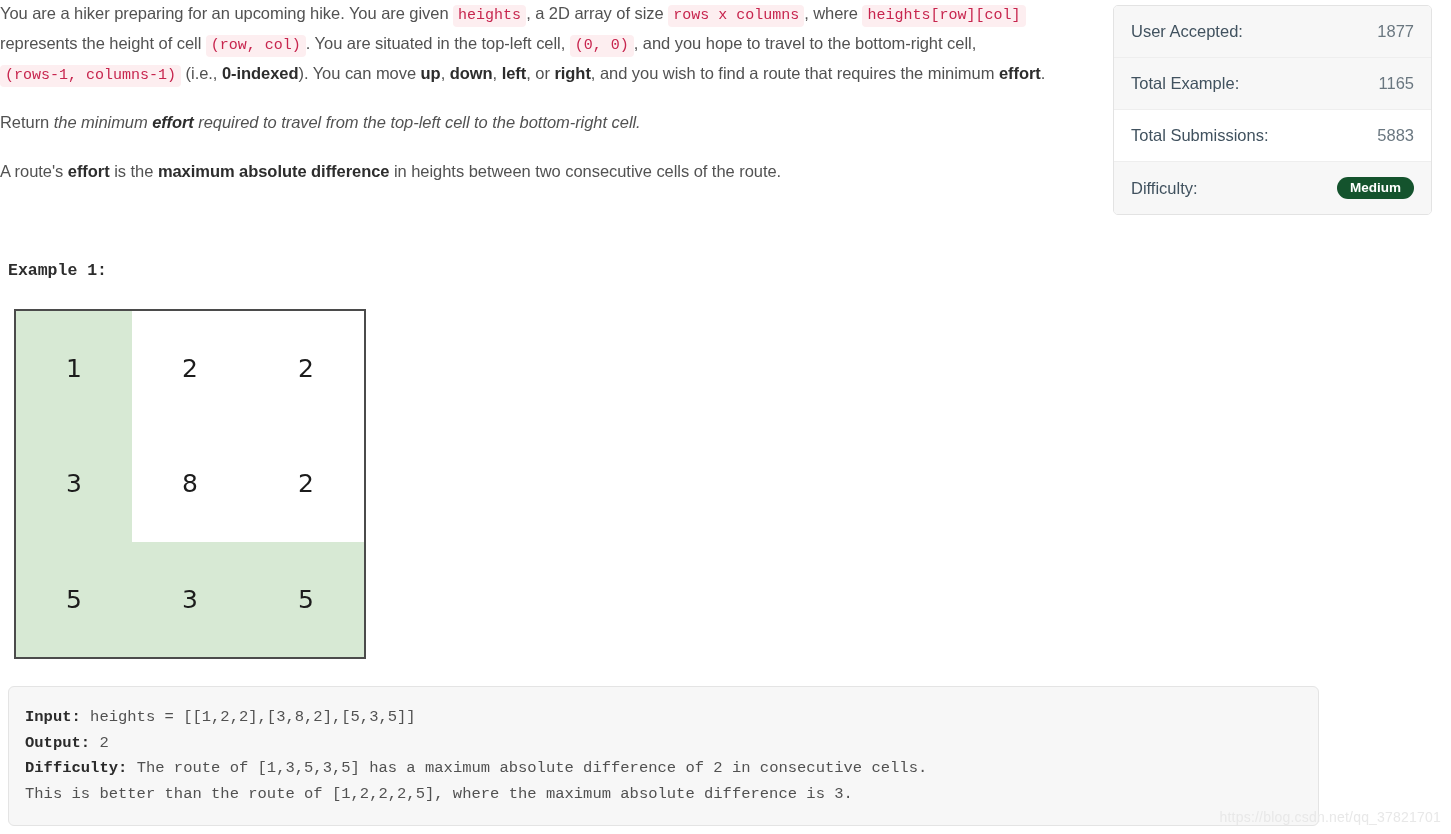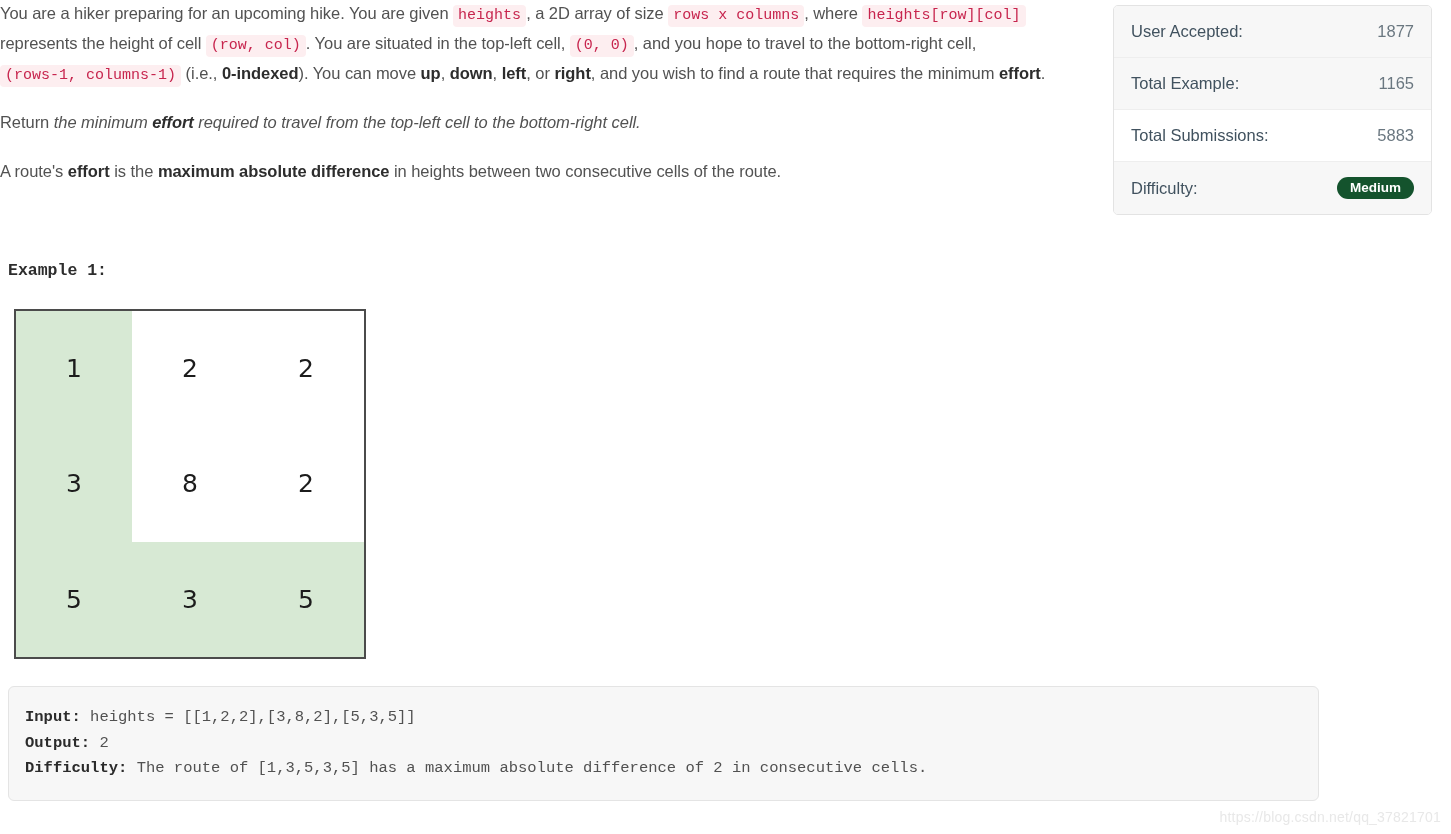--- a/index.html
+++ b/index.html
@@ -210,21 +210,21 @@
       <div class="grid-cell">2</div>
       <div class="grid-cell">2</div>
       <div class="grid-cell hl">3</div>
       <div class="grid-cell">8</div>
       <div class="grid-cell">2</div>
       <div class="grid-cell hl">5</div>
       <div class="grid-cell hl">3</div>
       <div class="grid-cell hl">5</div>
     </div>
 
-  <div id="code-block"><div><b>Input:</b><span> heights = [[1,2,2],[3,8,2],[5,3,5]]</span></div><div><b>Output:</b><span> 2</span></div><div><b>Difficulty:</b><span> The route of [1,3,5,3,5] has a maximum absolute difference of 2 in consecutive cells.</span></div></div>
+  <div id="code-block"><div><b>Input:</b><span> heights = [[1,2,2],[3,8,2],[5,3,5]]</span></div><div><b>Output:</b><span> 2</span></div><div><b>Difficulty:</b><span> The route of [1,3,5,3,5] has a maximum absolute difference of 2 in consecutive cells.</span></div><div><span>This is better than the route of [1,2,2,2,5], where the maximum absolute difference is 3.</span></div></div>
 
   <div id="stats-panel">
       <div class="stat-row alt">
         <span class="stat-label">User Accepted:</span>
         <span class="stat-value">1877</span>
       </div>
       <div class="stat-row alt">
         <span class="stat-label">Total Example:</span>
         <span class="stat-value">1165</span>
       </div>

